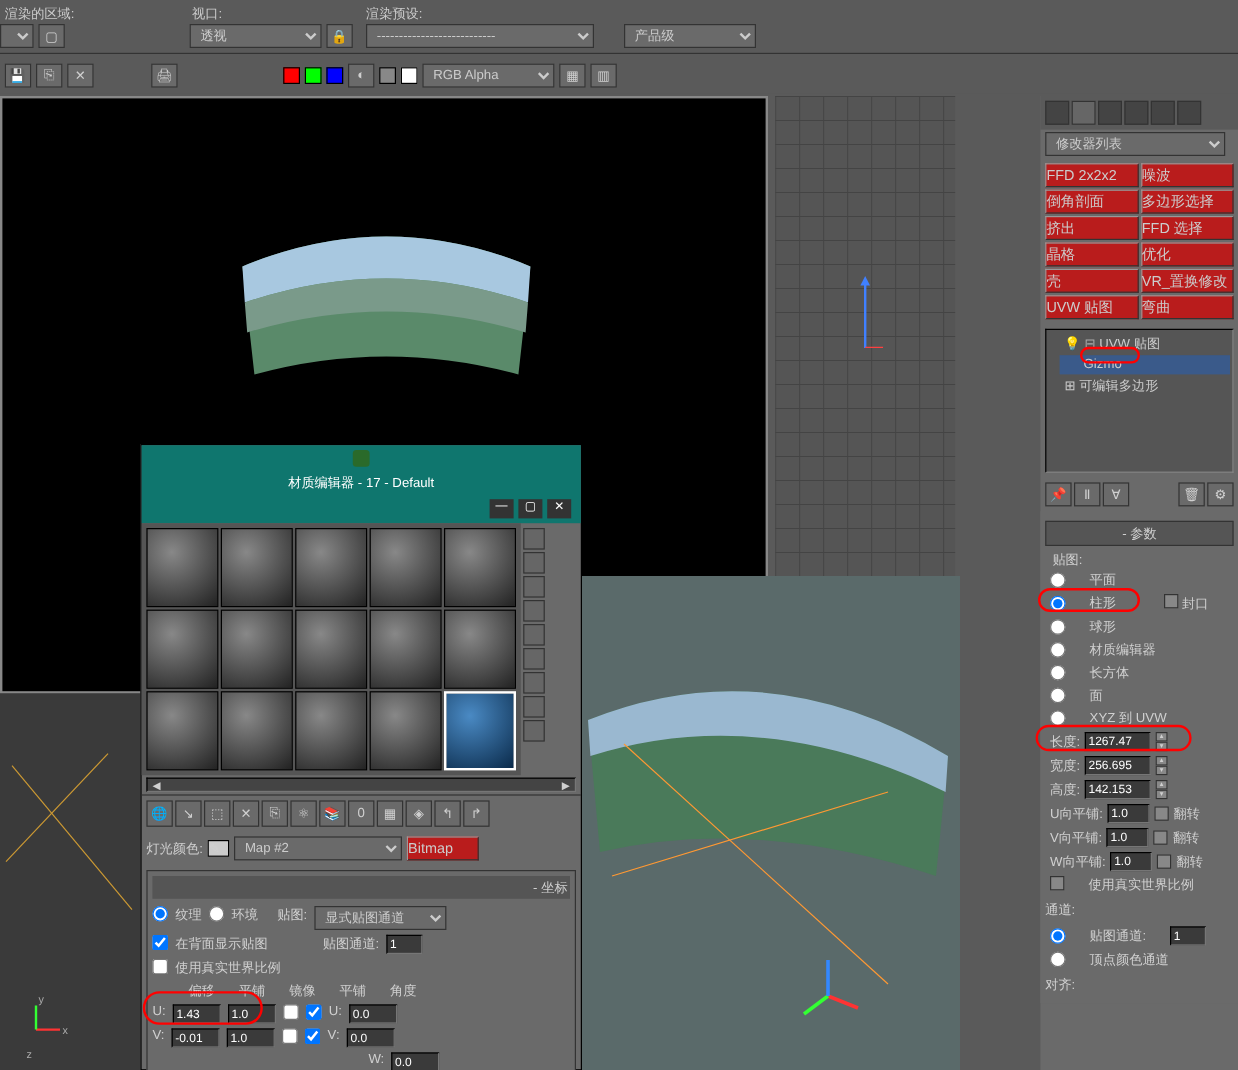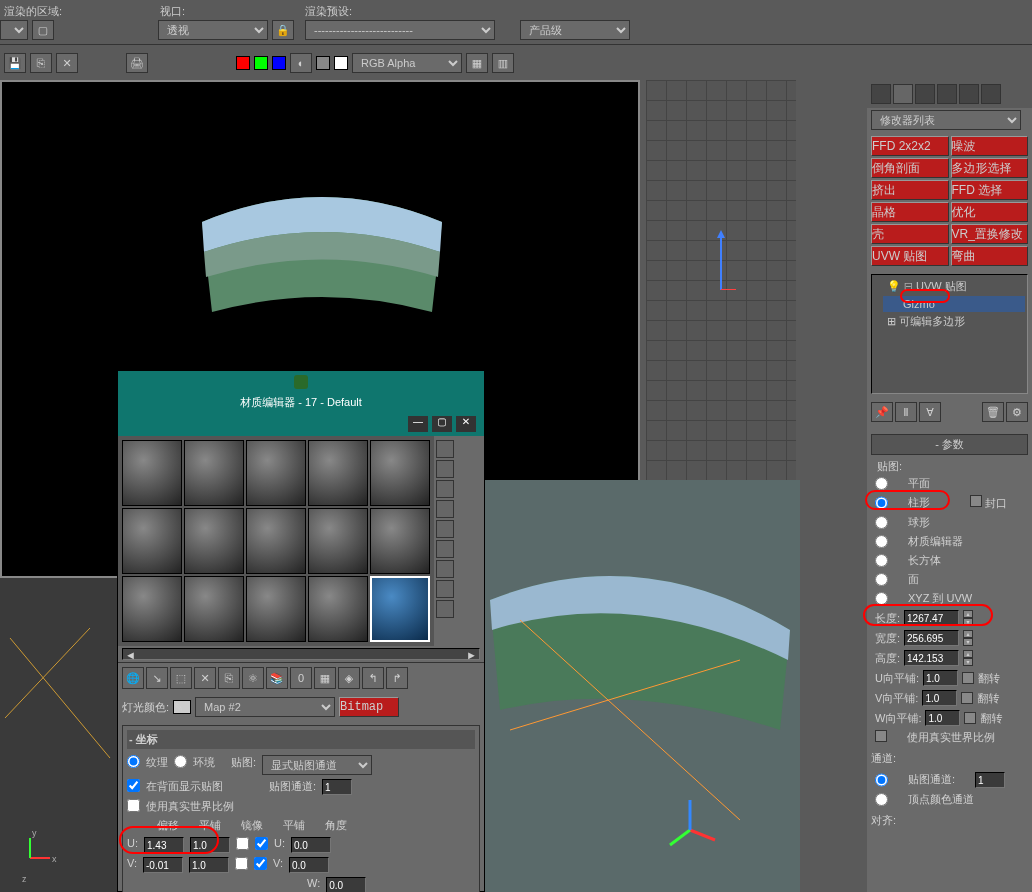--- a/index.html
+++ b/index.html
@@ -48,21 +48,21 @@
   .me-slots { display: grid; grid-template-columns: repeat(5, 60px); grid-template-rows: repeat(3, 66px); gap: 2px; padding: 4px; background: #555; }
   .me-slot { background: radial-gradient(circle at 35% 30%, #888, #222); border: 1px solid #000; border-radius: 0; }
   .me-slot.active { border: 2px solid #fff; background: radial-gradient(circle at 35% 30%, #4a8ac4, #0a2a4a); }
   .me-side-btn { width: 18px; height: 18px; background: #666; border: 1px solid #333; }
   
   .me-toolbar { display: flex; gap: 2px; padding: 4px; border-top: 1px solid #333; flex-wrap: wrap; }
   .me-toolbar .btn { width: 22px; height: 22px; }
   .me-map-row { display: flex; gap: 4px; padding: 4px; align-items: center; }
   
   .coords-panel { border: 1px solid #333; margin: 4px; padding: 4px; background: #6a6a6a; }
-  .coords-title { text-align: left; background: #555; padding: 2px; margin-bottom: 4px; font-weight: bold; }
+  .coords-title { text-align: right; background: #555; padding: 2px; margin-bottom: 4px; }
   .coord-row { display: flex; align-items: flex-start; gap: 6px; padding: 2px 0; }
   
   .viewport-bottom { position: absolute; top: 578px; left: 0; width: 117px; height: 314px; background: #3a3a3a; }
   .viewport-persp { position: absolute; top: 480px; left: 460px; width: 340px; height: 412px; background: #555; }
   .checkbox-sq { width: 12px; height: 12px; border: 1px solid #333; background: #888; display: inline-block; }
 </style>
 </head>
 <body>
 
 <div class="toolbar-top">
@@ -369,21 +369,21 @@
     <div class="btn">↰</div>
     <div class="btn">↱</div>
   </div>
 
   <div class="me-map-row">
     <span>灯光颜色:</span>
     <span style="width:18px;height:14px;background:#ccc;border:1px solid #000;">✎</span>
     <select class="dropdown" style="width:140px;">
       <option>Map #2</option>
     </select>
-    <button class="mod-btn" style="width:60px;font-family:Liberation Mono, monospace;">Bitmap</button>
+    <button class="mod-btn" style="width:60px;">Bitmap</button>
   </div>
 
   <div class="coords-panel">
     <div class="coords-title">
       <span>- </span><span>坐标</span>
     </div>
     <div class="coord-row">
       <input type="radio" name="tex" checked="" style="">
         <span>纹理</span>
       <input type="radio" name="tex" style="">

